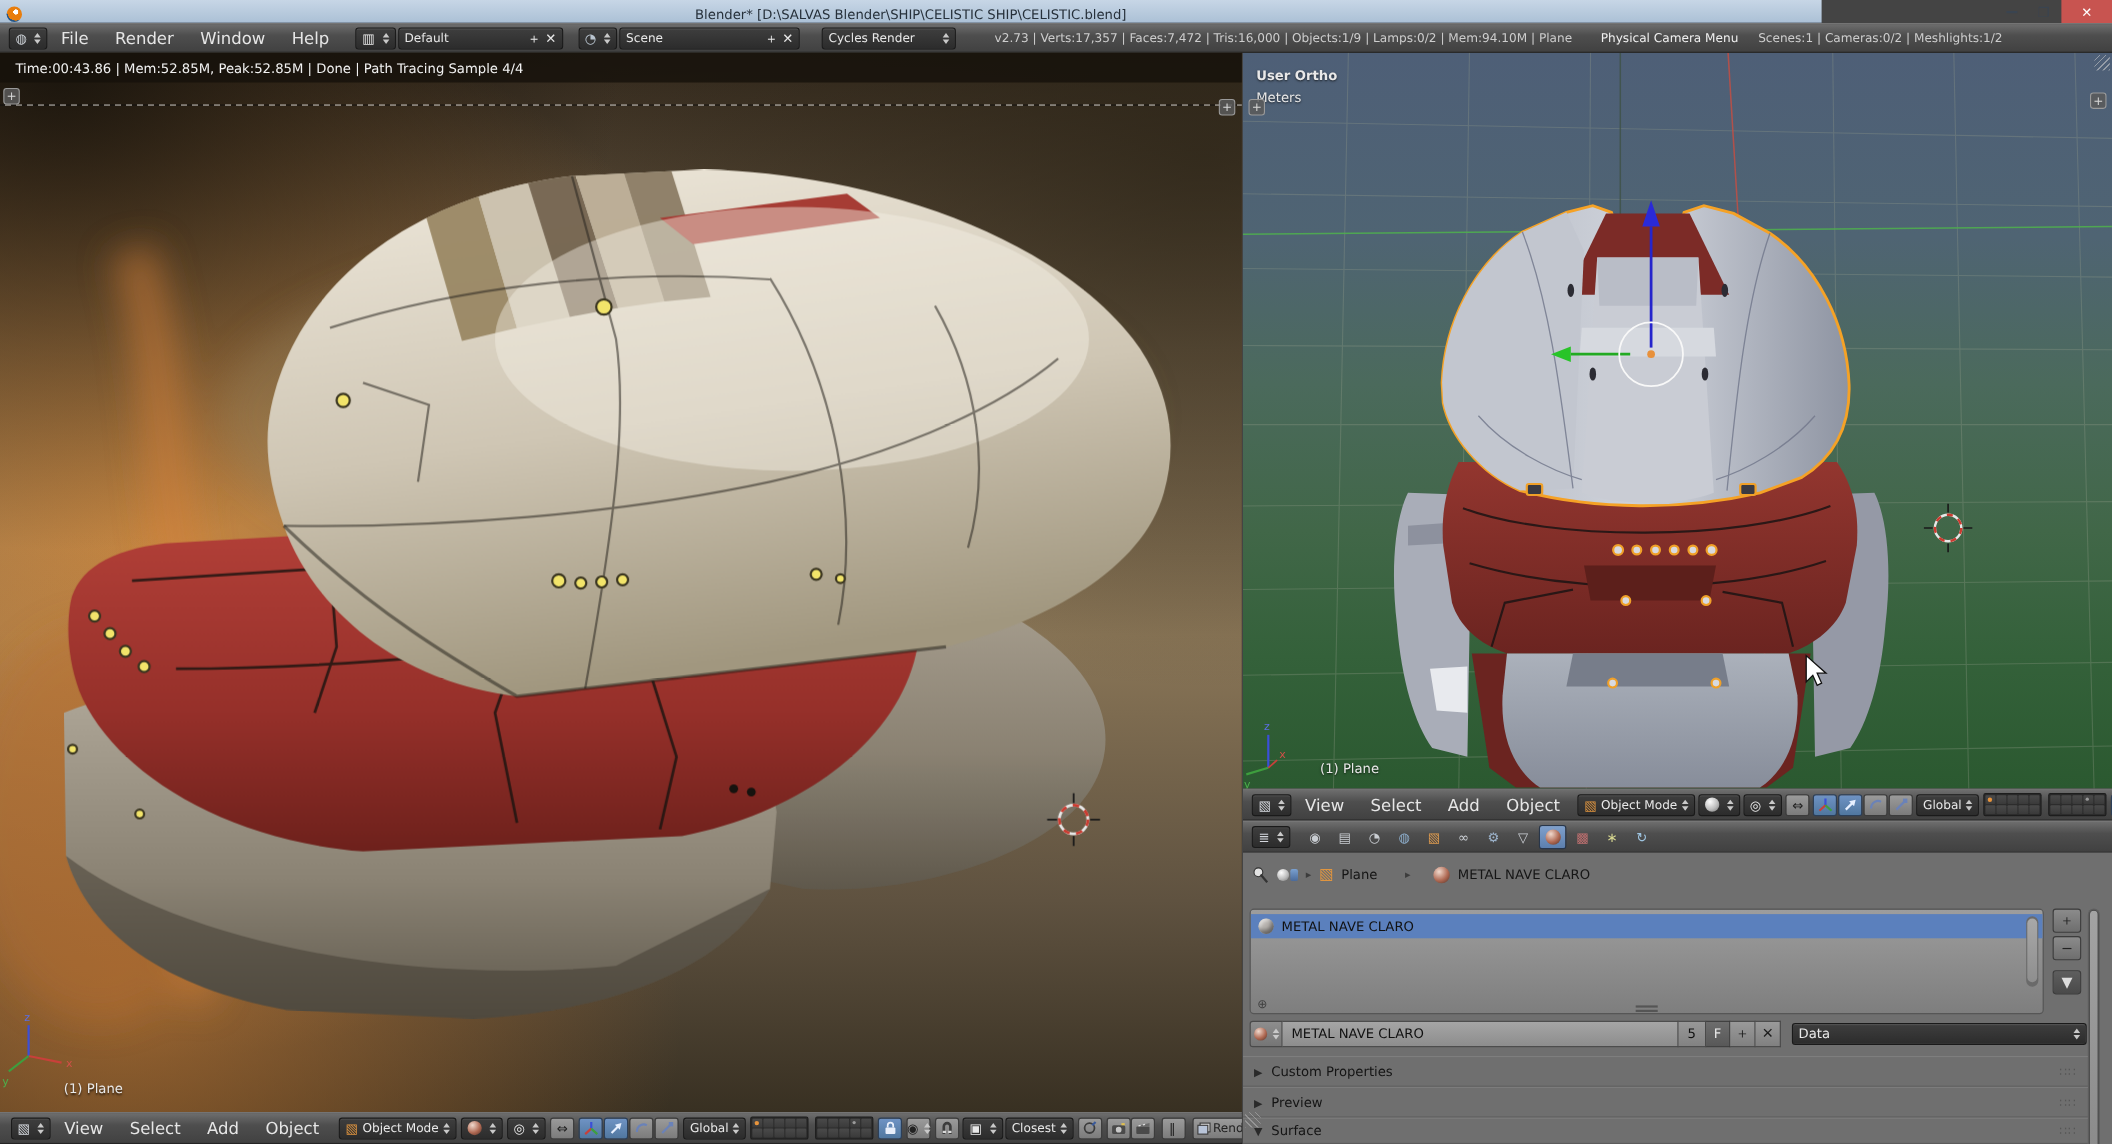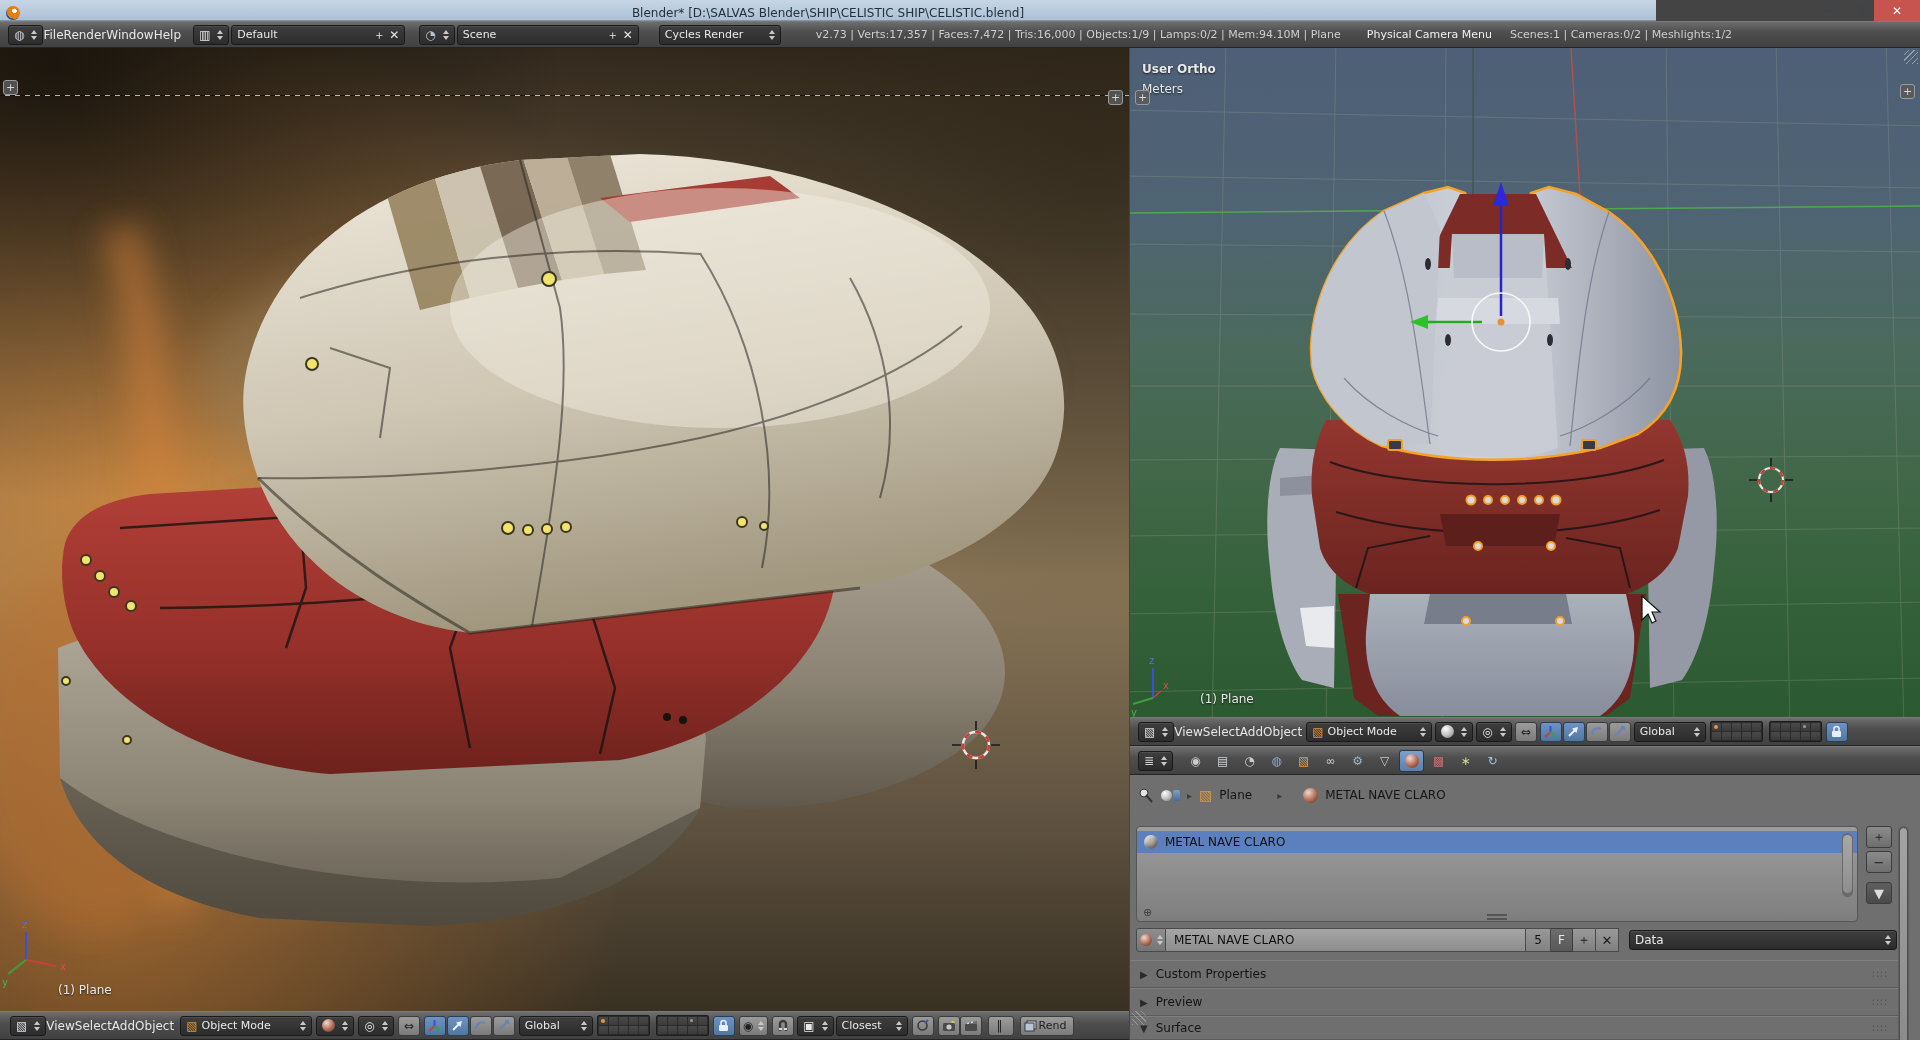--- a/index.html
+++ b/index.html
@@ -20,21 +20,21 @@
 
   
   .bar{background:linear-gradient(#6e6e6e,#4e4e4e 40%,#414141);border-top:1px solid #7a7a7a;border-bottom:1px solid #242424;
     display:flex;align-items:center;font-size:11px;color:#e4e4e4;}
   .ddark{background:linear-gradient(#3e3e3e,#2c2c2c);border:1px solid #1a1a1a;border-radius:3px;height:20px;
     display:inline-flex;align-items:center;padding:0 5px;gap:4px;color:#e8e8e8;white-space:nowrap;box-shadow:inset 0 1px 0 rgba(255,255,255,.08);}
   .ibtn{background:linear-gradient(#8b8b8b,#6e6e6e);border:1px solid #3c3c3c;border-radius:3px;height:20px;min-width:22px;
     display:inline-flex;align-items:center;justify-content:center;padding:0 3px;gap:2px;color:#222;}
   .ibtn.tog{background:linear-gradient(#9b9b9b,#7b7b7b);}
   .ibtn.active{background:linear-gradient(#6f93c4,#50779f);border-color:#2c3f58;}
-  .menu-label{padding:0 0;color:#e6e6e6;font-size:12px;}
+  .menu-label{padding:0 12px;color:#e6e6e6;font-size:15px;}
   .ud{display:inline-flex;flex-direction:column;gap:2px;margin-left:3px;}
   .ud i{display:block;width:0;height:0;border:3px solid transparent;}
   .ud i.up{border-bottom:4px solid #c9c9c9;border-top:none;}
   .ud i.dn{border-top:4px solid #c9c9c9;border-bottom:none;}
   .glyph{font-size:12px;line-height:1;}
   .cube-glyph{color:#e0953f;} .sphere-chip{width:13px;height:13px;border-radius:50%;}
   .sph-solid{background:radial-gradient(circle at 35% 30%,#fdfdfd,#bdbdbd 55%,#6f6f6f);}
   .sph-rendered{background:radial-gradient(circle at 35% 30%,#f0d9cd,#b06a54 55%,#4f2c22);}
   .layers{display:flex;gap:6px;margin:0 4px;}
   .lgrid{display:grid;grid-template-columns:repeat(5,9px);grid-template-rows:repeat(2,8px);gap:1px;
@@ -136,33 +136,33 @@
     <span class="menu-label">Render</span>
     <span class="menu-label">Window</span>
     <span class="menu-label">Help</span>
     <span class="ddark" style="margin-left:12px">
       <span class="glyph">▥</span>
       <span class="ud">
           <i class="up"></i>
           <i class="dn"></i>
         </span>
     </span>
-    <span class="ddark" style="width:174px;margin-left:2px">
+    <span class="ddark" style="width:150px;margin-left:2px">
       <span>Default</span>
       <span style="margin-left:auto" class="glyph">＋</span>
       <span class="glyph">✕</span>
     </span>
     <span class="ddark" style="margin-left:14px">
       <span class="glyph" style="color:#b9c4cf;">◔</span>
       <span class="ud">
           <i class="up"></i>
           <i class="dn"></i>
         </span>
     </span>
-    <span class="ddark" style="width:182px;margin-left:2px">
+    <span class="ddark" style="width:164px;margin-left:2px">
       <span>Scene</span>
       <span style="margin-left:auto" class="glyph">＋</span>
       <span class="glyph">✕</span>
     </span>
     <span class="ddark" style="width:122px;margin-left:20px">
       <span>Cycles Render</span>
       <span class="ud" style="margin-left:auto">
           <i class="up"></i>
           <i class="dn"></i>
         </span>
@@ -299,20 +299,23 @@
         <g font-size="10">
           <path d="M 26 912 L 26 884" stroke="#3b4fd8" stroke-width="2"></path>
           <path d="M 26 912 L 56 918" stroke="#c8403a" stroke-width="2"></path>
           <path d="M 26 912 L 8 926" stroke="#3e9e3e" stroke-width="2"></path>
           <text x="22" y="880" fill="#5b6ee0">z</text>
           <text x="60" y="922" fill="#d05048">x</text>
           <text x="2" y="938" fill="#4cb04c">y</text>
         </g>
       </svg>
 
+      <div id="render-status">
+        <span>Time:00:43.86 | Mem:52.85M, Peak:52.85M | Done | Path Tracing Sample 4/4</span>
+      </div>
       <div id="render-border"></div>
       <span class="plus-btn" style="left:3px;top:32px;">+</span>
       <span class="plus-btn" style="left:1108px;top:42px;">+</span>
       <span class="vp-label" style="left:58px;top:935px;">(1) Plane</span>
     </div>
 
     <div id="left-header" class="bar">
       <span class="ddark" style="margin-left:10px">
         <span class="glyph" style="color:#d8dce2;">▧</span>
         <span class="ud">

